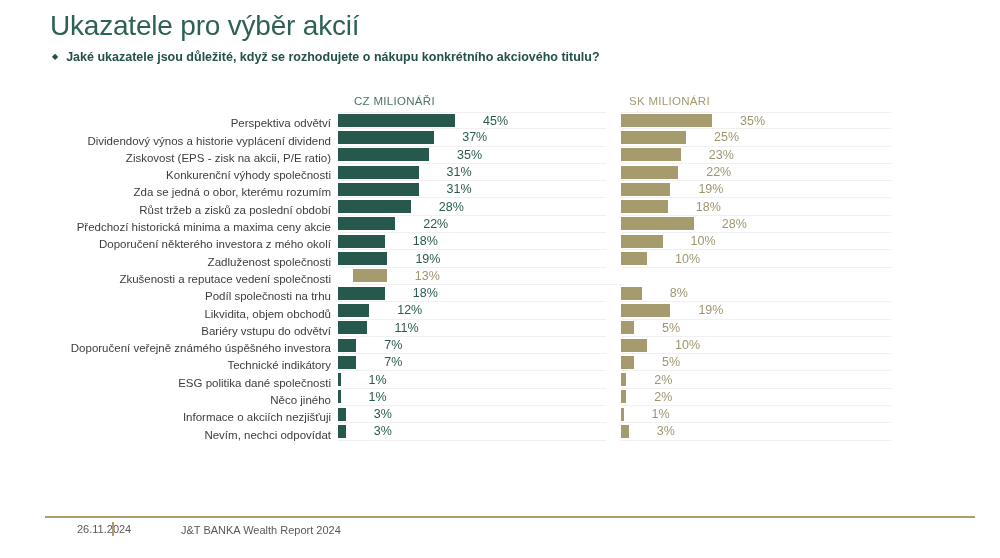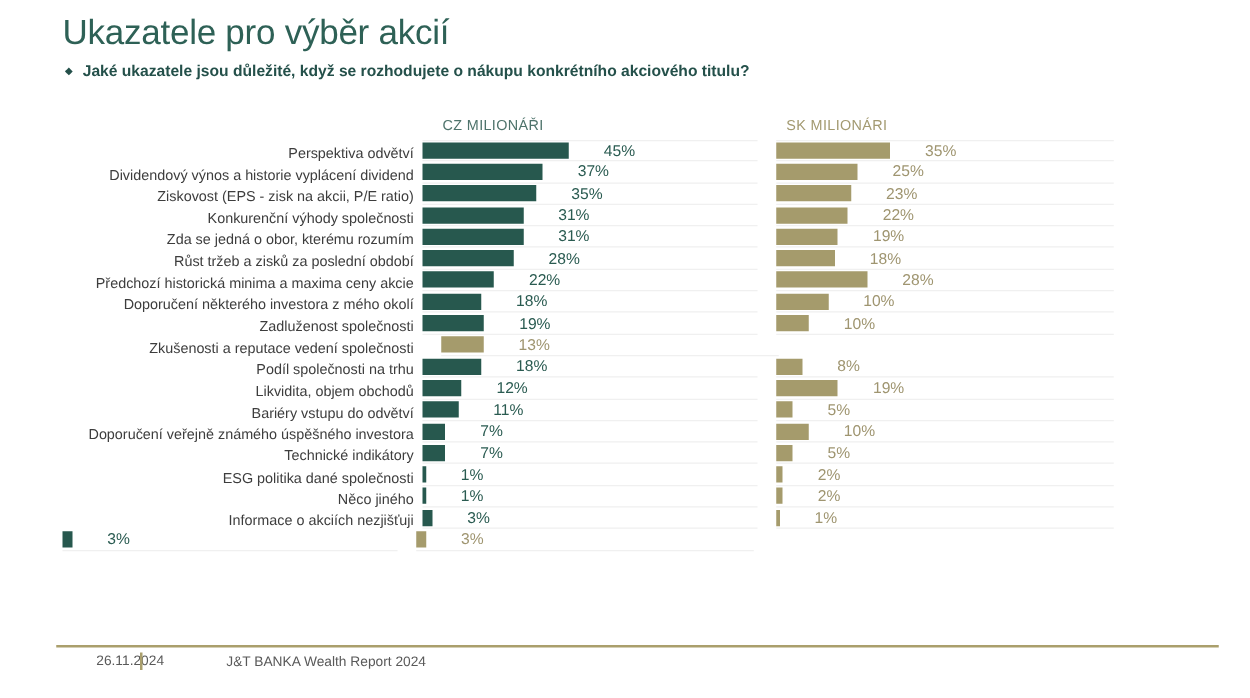--- a/index.html
+++ b/index.html
@@ -280,20 +280,21 @@
         <span class="val cz-val">3%</span>
       </div>
       <div class="colgap"></div>
       <div class="cell sk">
         <div class="bar sk-bar" style="width: 2.6px;"></div>
         <span class="val sk-val">1%</span>
       </div>
     </div>
 
     <div class="row">
+      <div class="cat">Nevím, nechci odpovídat</div>
       <div class="cell cz">
         <div class="bar cz-bar" style="width: 7.8px;"></div>
         <span class="val cz-val">3%</span>
       </div>
       <div class="colgap"></div>
       <div class="cell sk">
         <div class="bar sk-bar" style="width: 7.8px;"></div>
         <span class="val sk-val">3%</span>
       </div>
     </div>

